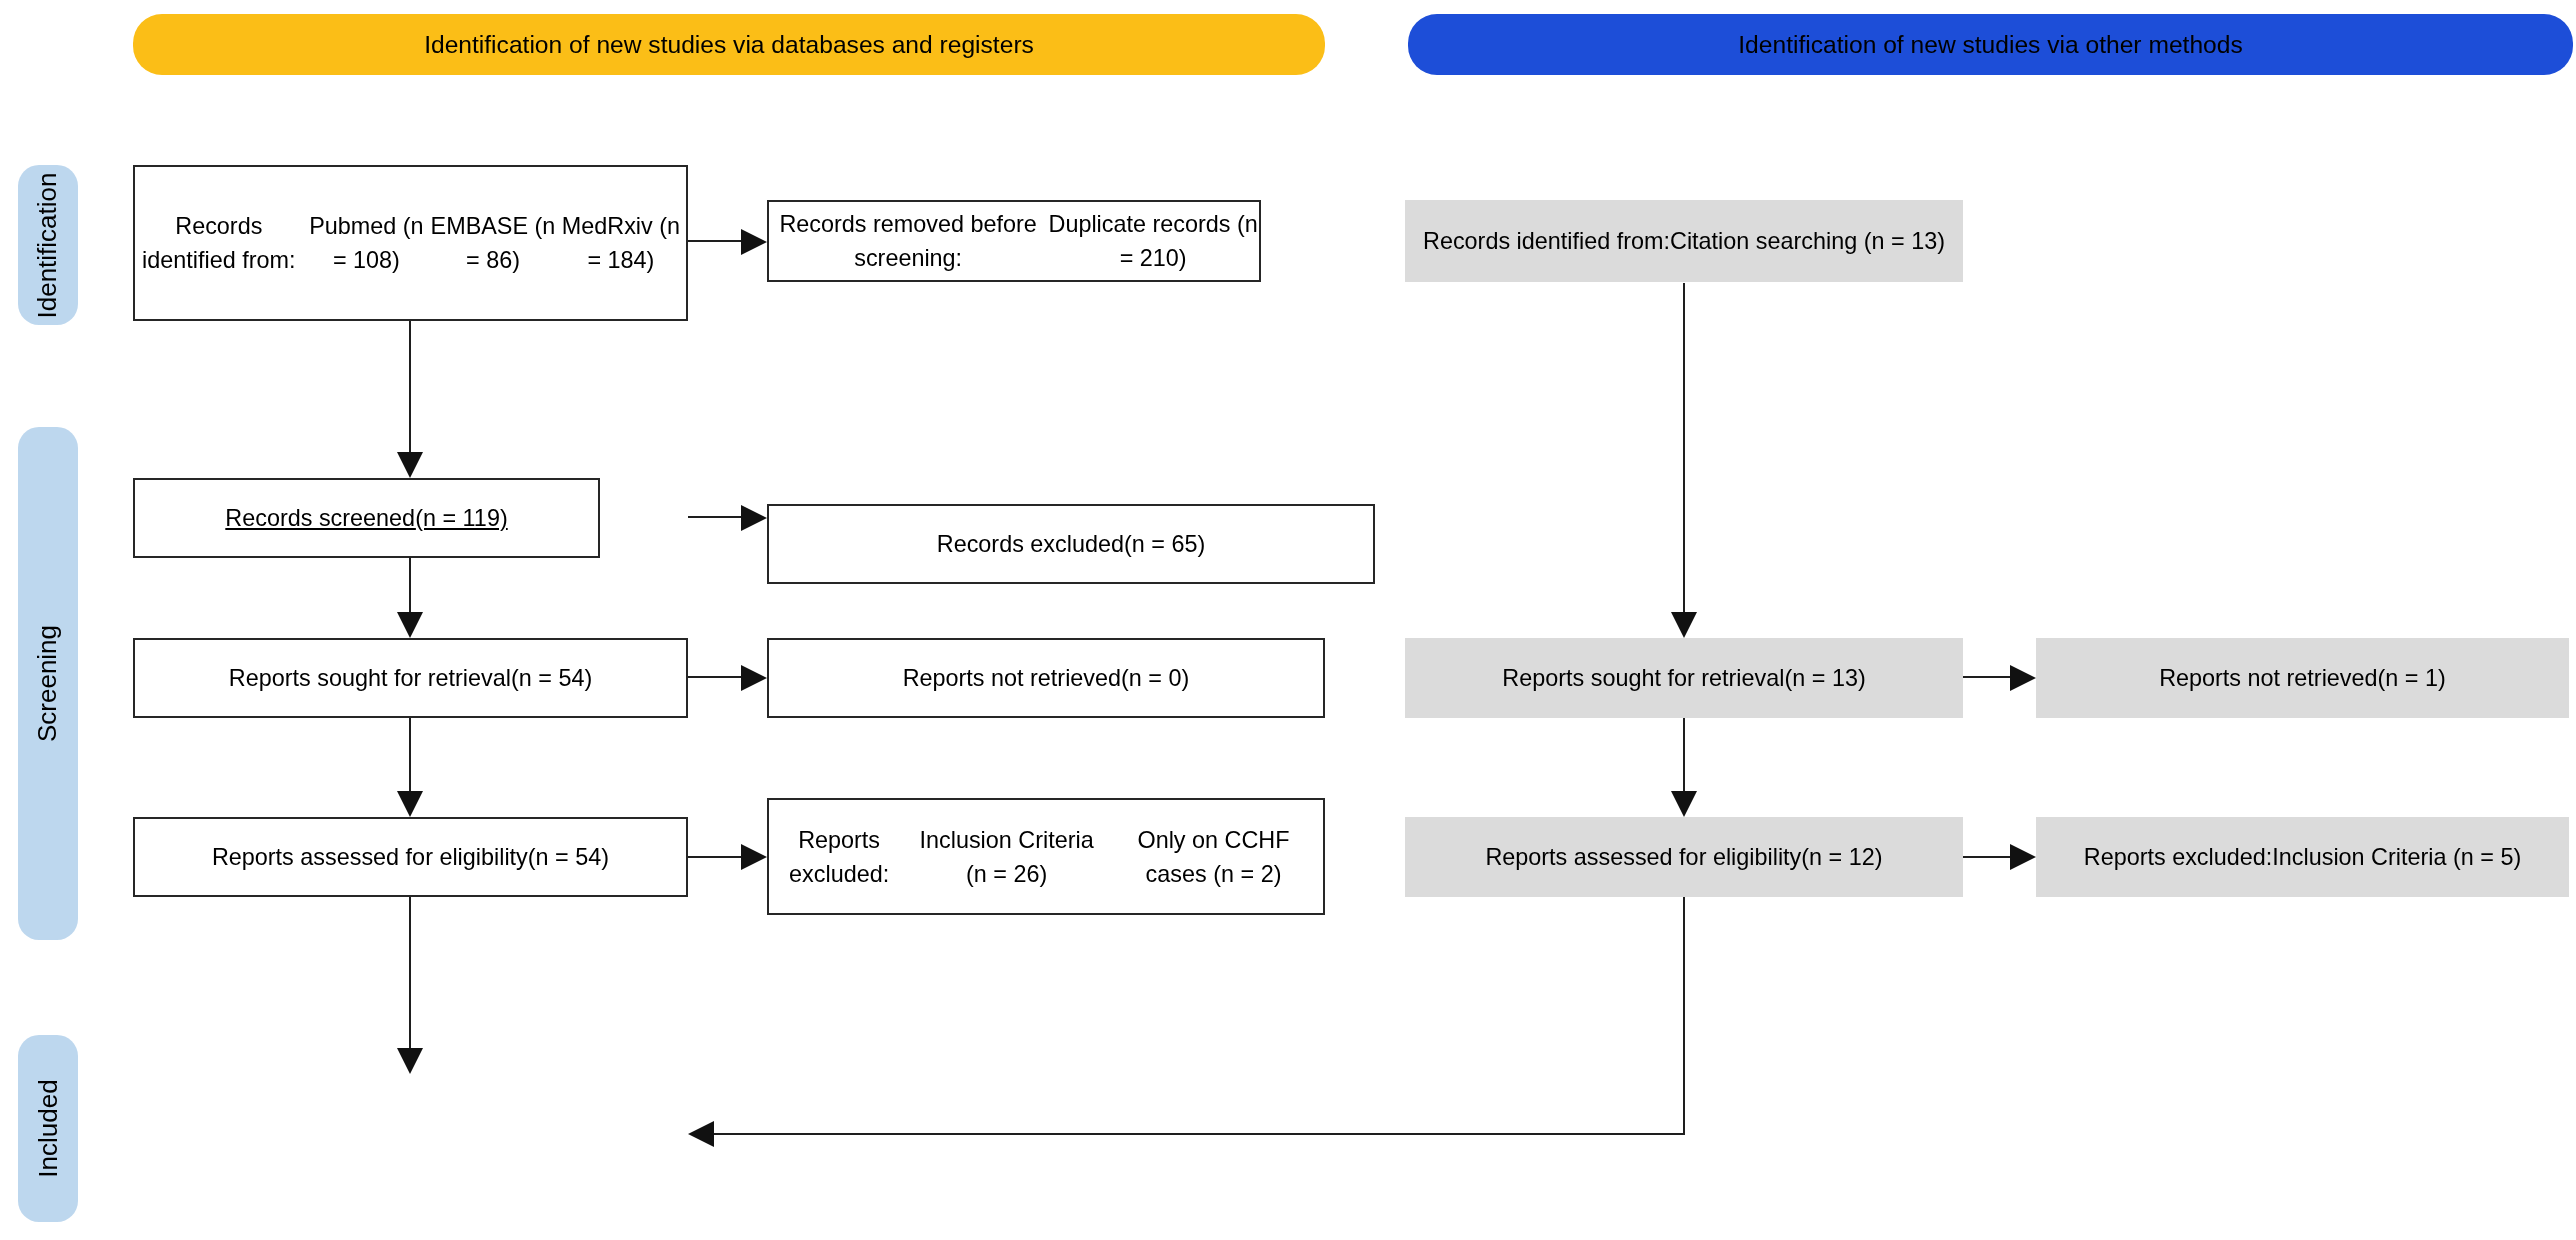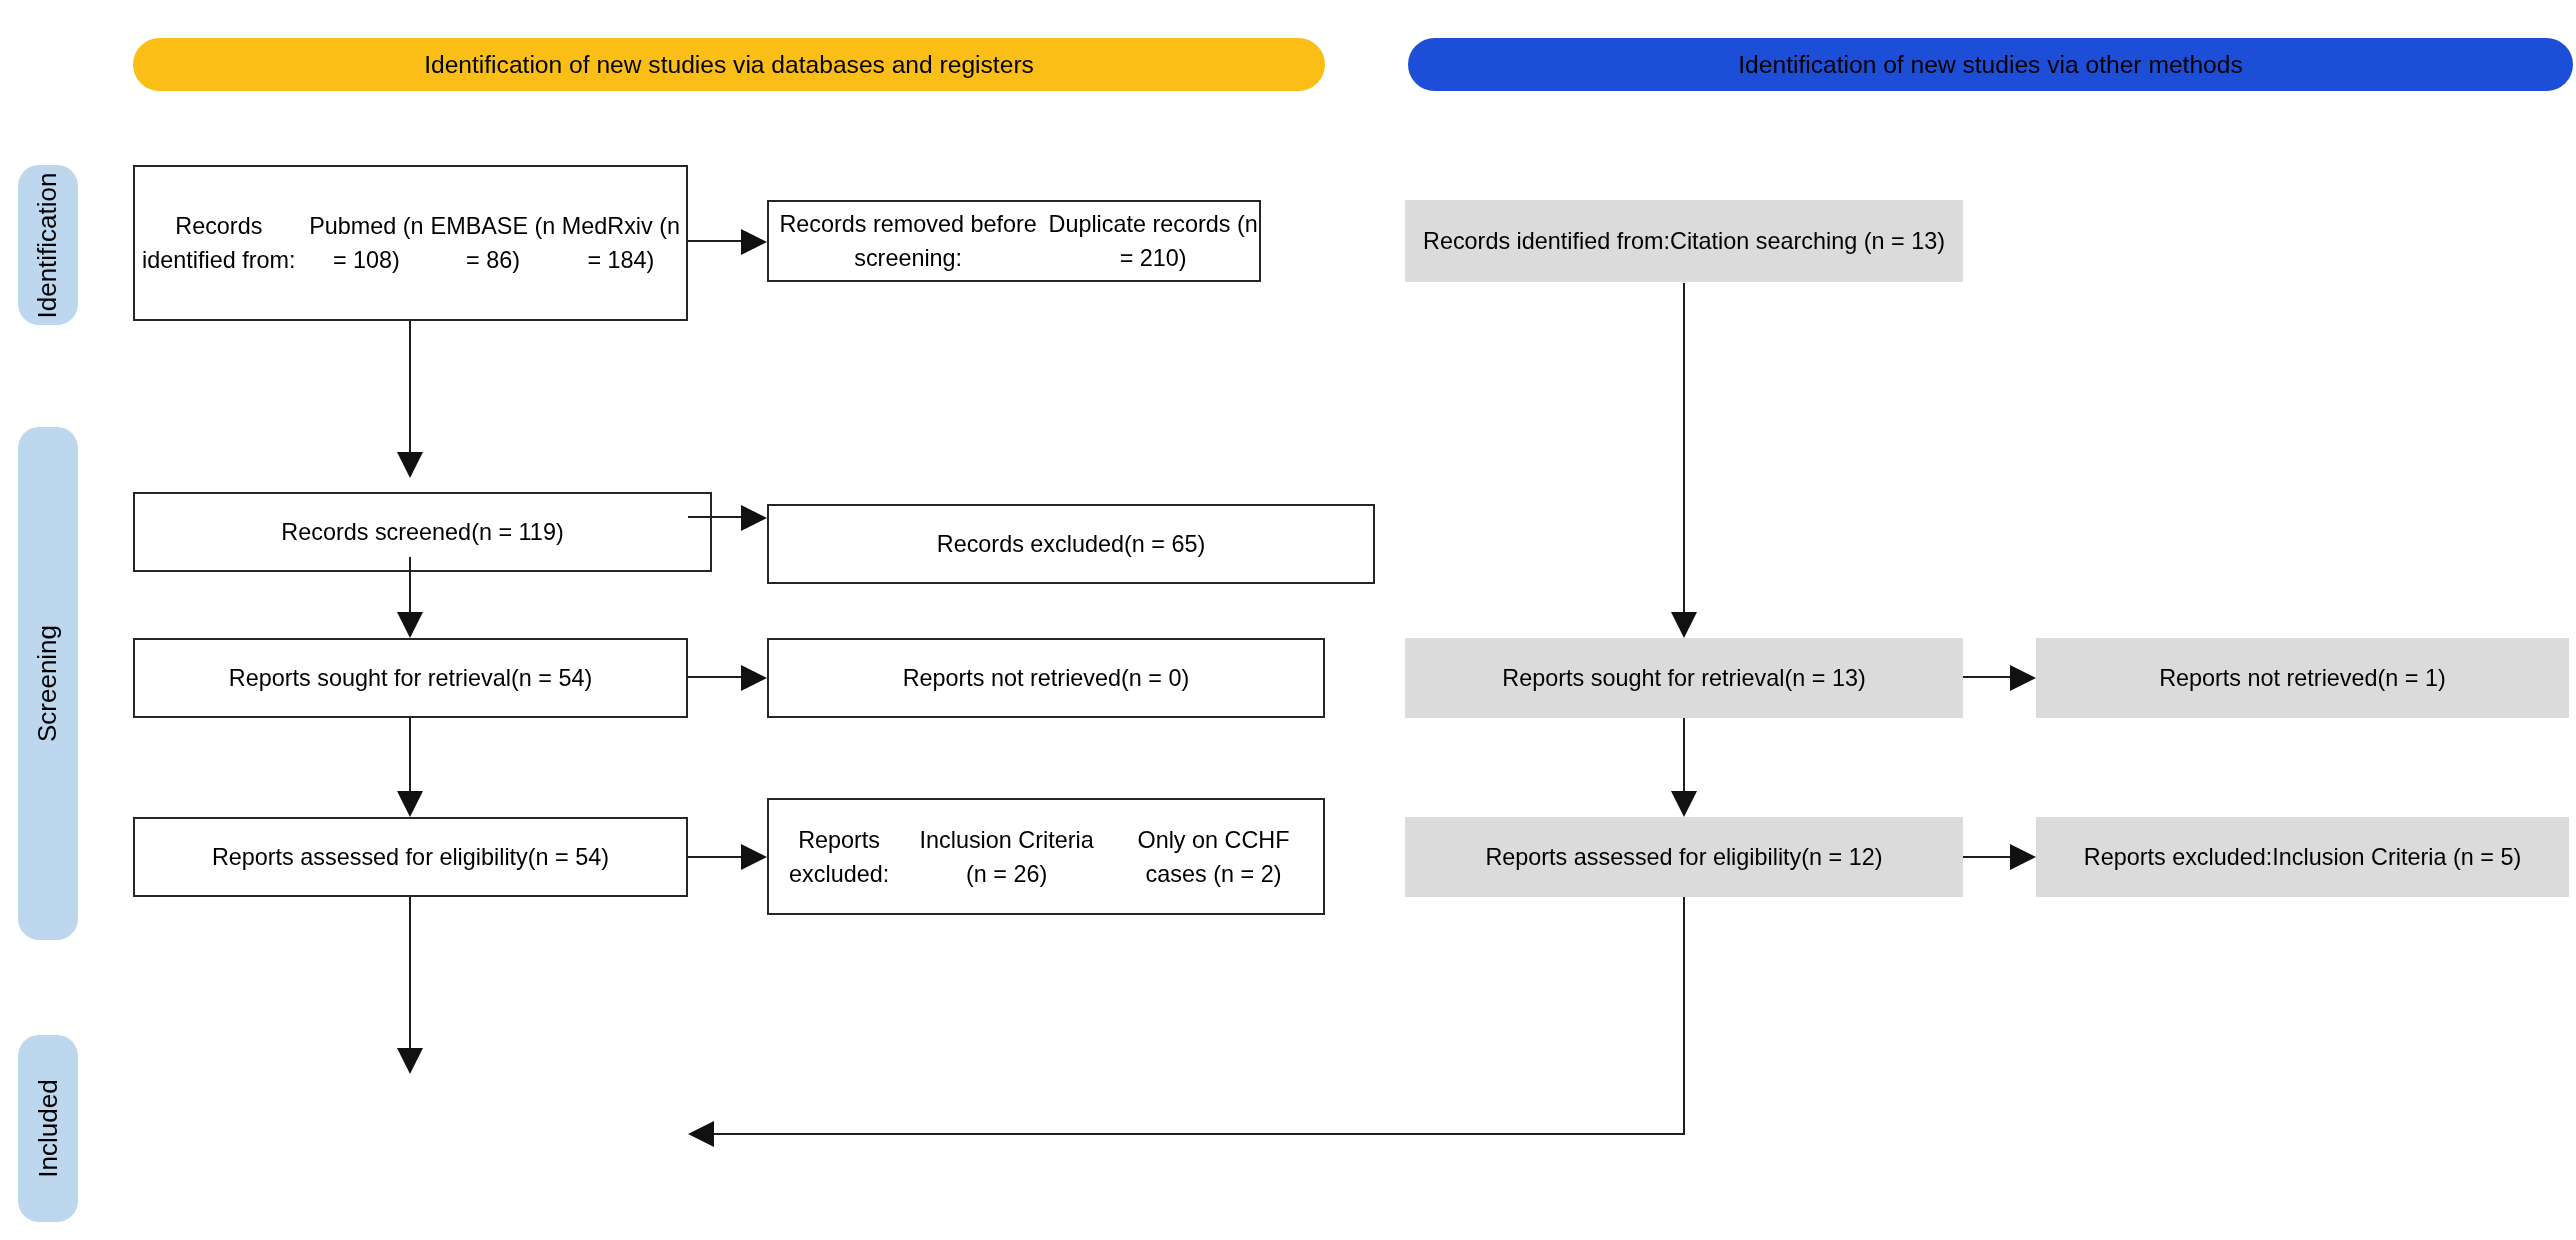--- a/index.html
+++ b/index.html
@@ -7,22 +7,22 @@
     position: relative;
     width: 2576px;
     height: 1241px;
     background: #ffffff;
     font-family: "Liberation Sans", sans-serif;
     color: #000000;
     overflow: hidden;
   }
   .pill {
     position: absolute;
-    top: 38px;
-    height: 53px;
+    top: 14px;
+    height: 61px;
     border-radius: 29px;
     display: flex;
     align-items: center;
     justify-content: center;
     font-size: 24.6px;
     text-align: left;
   }
   .pill.yellow { left: 133px; width: 1192px; background: #FBBE17; }
   .pill.gray   { left: 1408px; width: 1165px; background: #1d4ed8; }
   .stage {
@@ -73,21 +73,21 @@
   .arr-left {
     position: absolute; width: 0; height: 0;
     border-top: 13px solid transparent;
     border-bottom: 13px solid transparent;
     border-right: 26px solid #111111;
   }
   
   .b-a1 { left: 133px;  top: 165px;  width: 555px; height: 156px; }
   .b-b1 { left: 767px; top: 200px;  width: 494px; height: 82px; }
   .b-c1 { left: 1405px; top: 200px;  width: 558px; height: 82px; }
-  .b-a2 { left: 133px;  top: 492px;  width: 579px; height: 80px; }
+  .b-a2 { left: 133px;  top: 478px;  width: 467px; height: 80px; text-decoration: underline; }
   .b-b2 { left: 767px; top: 504px;  width: 608px; height: 80px; }
   .b-a3 { left: 133px;  top: 638px; width: 555px; height: 80px; }
   .b-b3 { left: 767px; top: 638px; width: 558px; height: 80px; }
   .b-c3 { left: 1405px; top: 638px; width: 558px; height: 80px; }
   .b-d3 { left: 2036px; top: 638px; width: 533px; height: 80px; }
   .b-a4 { left: 133px;  top: 817px; width: 555px; height: 80px; }
   .b-b4 { left: 767px; top: 798px; width: 558px; height: 117px; }
   .b-c4 { left: 1405px; top: 817px; width: 558px; height: 80px; }
   .b-d4 { left: 2036px; top: 817px; width: 533px; height: 80px; }
   .b-a5 { left: 133px;  top: 1074px; width: 555px; height: 125px; }

